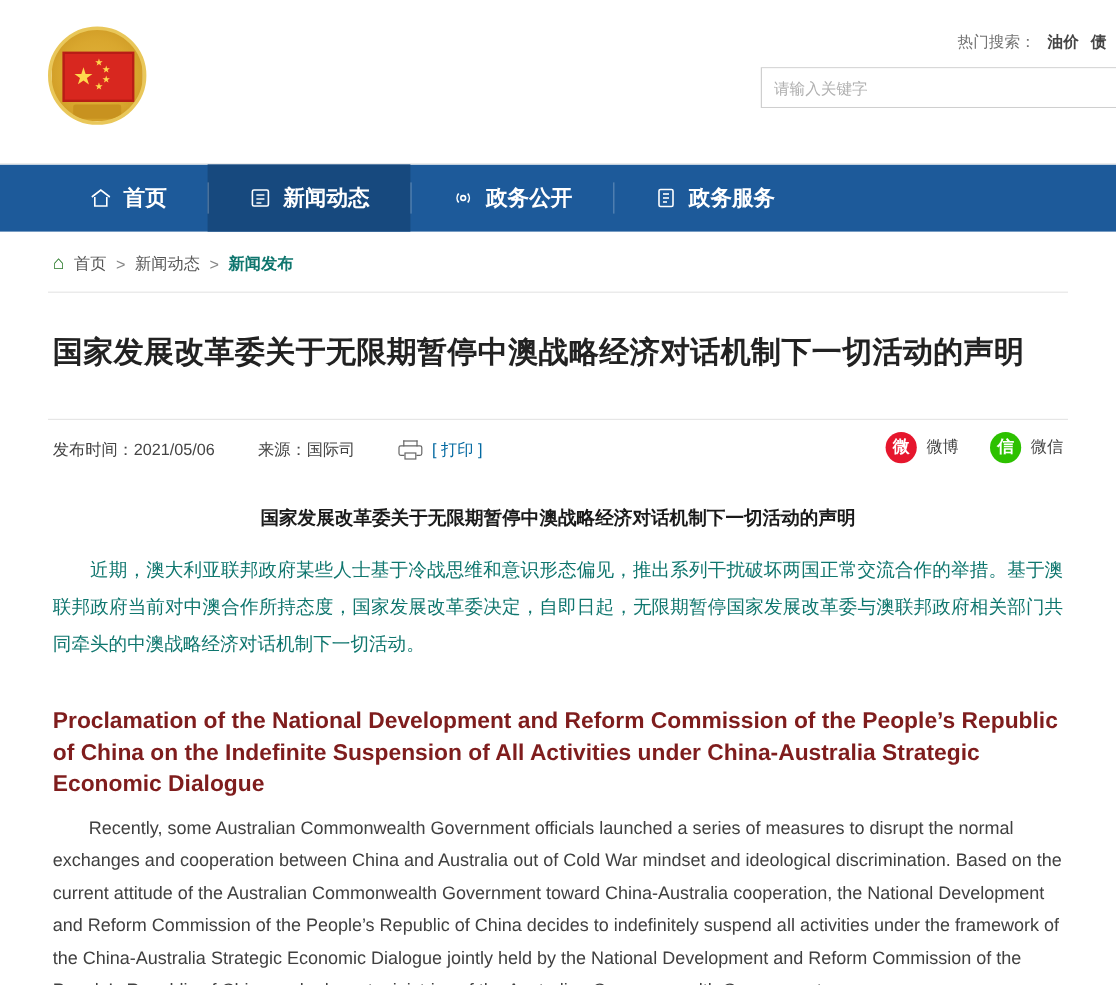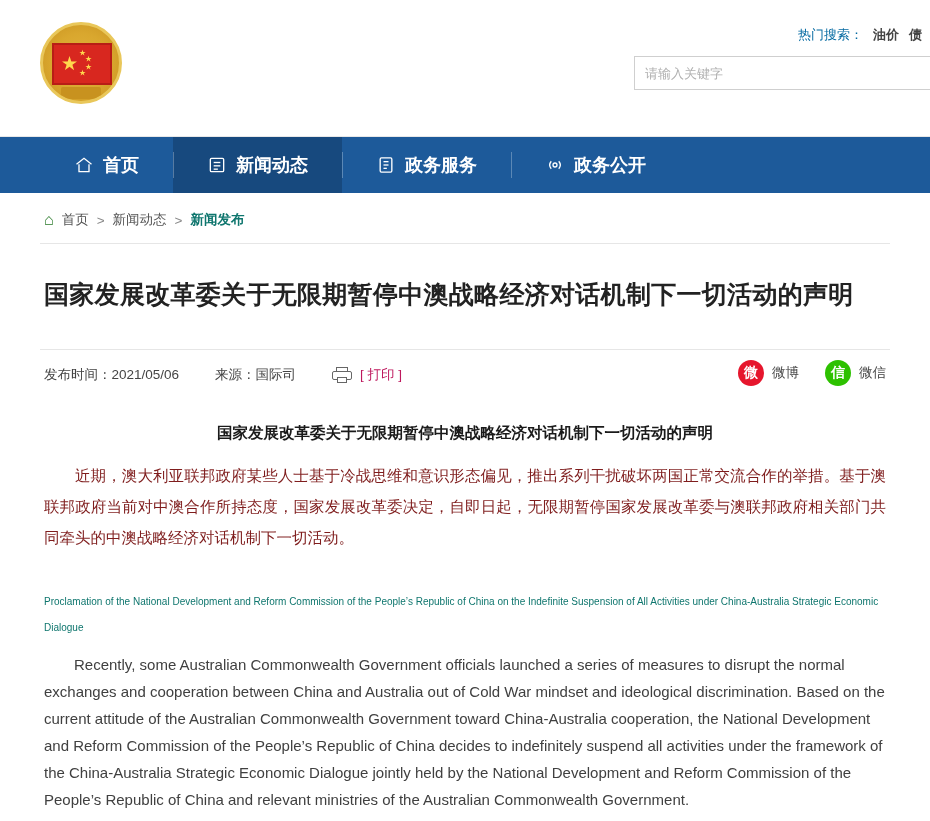--- a/index.html
+++ b/index.html
@@ -101,21 +101,21 @@
     width: 300px;
   }
   .hot-line {
     font-size: 13px;
     color: #555;
     text-align: right;
     padding-right: 8px;
     white-space: nowrap;
     overflow: hidden;
   }
-  .hot-line .label { color: #0369a1; }
+  .hot-line .label { color: #737373; }
   .hot-line a {
     color: #444;
     text-decoration: none;
     margin-left: 10px;
     font-weight: bold;
   }
   .search-box {
     margin-top: 12px;
     margin-left: 4px;
     height: 34px;
@@ -199,21 +199,21 @@
 
   .meta {
     display: flex;
     align-items: flex-end;
     padding: 16px 4px 14px 4px;
     font-size: 13.5px;
     color: #444;
     position: relative;
   }
   .meta .m { margin-right: 36px; white-space: nowrap; }
-  .meta .print { display: flex; align-items: center; gap: 8px; color: #be185d; }
+  .meta .print { display: flex; align-items: center; gap: 8px; color: #0369a1; }
   .printer {
     width: 20px; height: 16px;
     position: relative; display: inline-block;
   }
   .printer .body { position: absolute; left: 0; top: 4px; width: 20px; height: 9px; border: 1.4px solid #666; border-radius: 2px; }
   .printer .top { position: absolute; left: 4px; top: 0; width: 12px; height: 5px; border: 1.4px solid #666; border-bottom: 0; }
   .printer .out { position: absolute; left: 5px; top: 10px; width: 10px; height: 6px; border: 1.4px solid #666; background: #fff; }
 
   .shares {
     position: absolute;
@@ -238,31 +238,31 @@
     text-align: center;
     font-weight: bold;
     font-size: 15.5px;
     color: #1a1a1a;
     line-height: 26px;
     padding-bottom: 14px;
   }
   .cn-para {
     font-size: 15.5px;
     line-height: 31px;
-    color: #7f1d1d;
+    color: #0f766e;
     text-indent: 2em;
     text-align: justify;
   }
 
   .en-block { padding-top: 36px; }
   .en-title {
-    font-weight: normal;
-    font-size: 10px;
+    font-weight: bold;
+    font-size: 19px;
     line-height: 26px;
-    color: #0f766e;
+    color: #7f1d1d;
   }
   .en-para {
     font-size: 15px;
     line-height: 27px;
     color: #404040;
     text-indent: 2em;
     margin-top: 10px;
     text-align: left;
   }
 </style>
@@ -314,38 +314,38 @@
           <path d="M8 13 H16"></path>
           <path d="M8 17 H13"></path>
         </svg>
     </span>
     <span>新闻动态</span>
   </div>
 
   <div class="nav-item">
     <span class="ico">
       <svg viewBox="0 0 24 24">
+          <circle cx="12" cy="12" r="2.4"></circle>
+          <path d="M7.5 7.5 A7 7 0 0 0 7.5 16.5"></path>
+          <path d="M16.5 7.5 A7 7 0 0 1 16.5 16.5"></path>
+        </svg>
+    </span>
+    <span>政务公开</span>
+  </div>
+
+  <div class="nav-item">
+    <span class="ico">
+      <svg viewBox="0 0 24 24">
           <rect x="5" y="3.5" width="14" height="17" rx="1.5"></rect>
           <path d="M9 8 H15"></path>
           <path d="M9 12 H15"></path>
           <path d="M9 16 H13"></path>
         </svg>
     </span>
     <span>政务服务</span>
-  </div>
-
-  <div class="nav-item">
-    <span class="ico">
-      <svg viewBox="0 0 24 24">
-          <circle cx="12" cy="12" r="2.4"></circle>
-          <path d="M7.5 7.5 A7 7 0 0 0 7.5 16.5"></path>
-          <path d="M16.5 7.5 A7 7 0 0 1 16.5 16.5"></path>
-        </svg>
-    </span>
-    <span>政务公开</span>
   </div>
 </div>
 
 <div class="wrap">
 
   <div class="crumb">
     <span class="home-ico">⌂</span>
     <a href="#">首页</a>
     <span class="sep">&gt;</span>
     <a href="#">新闻动态</a>

